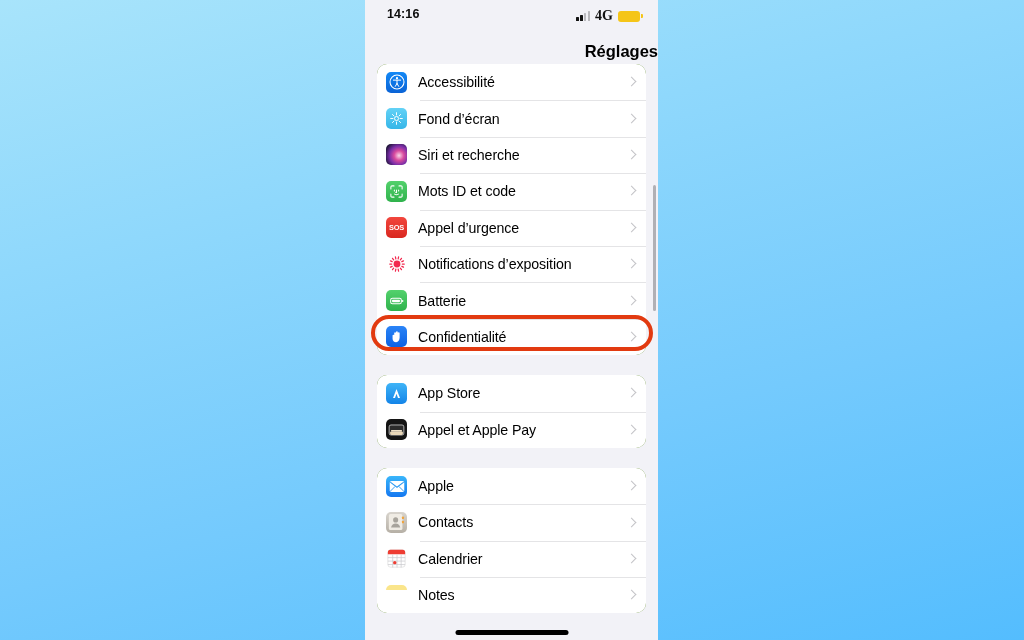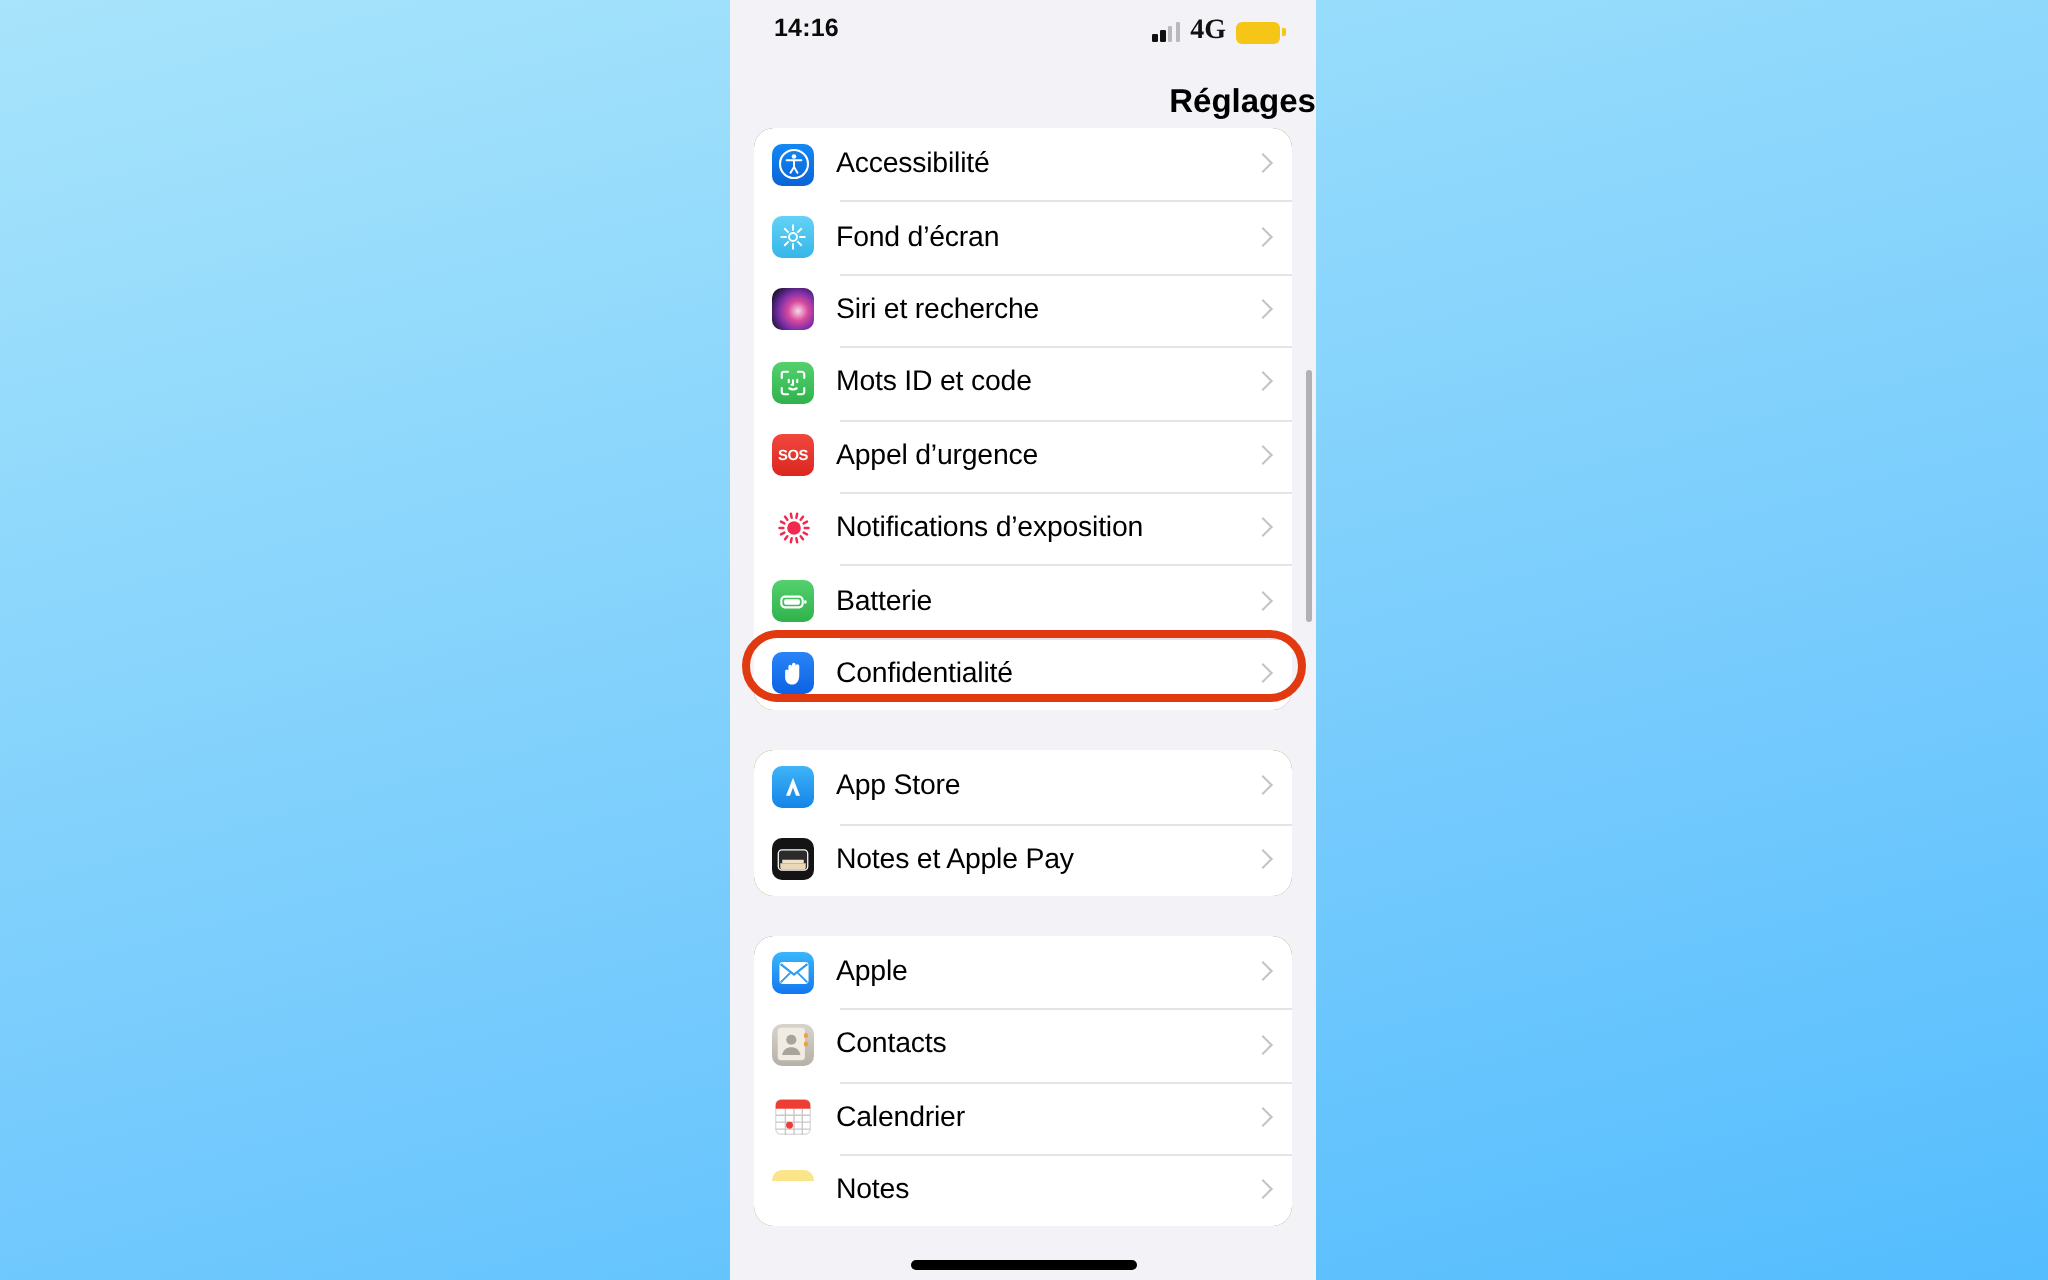--- a/index.html
+++ b/index.html
@@ -256,21 +256,21 @@
           <span class="chev"></span>
         </div>
         <div class="row">
           <span class="ic" style="background: rgb(20, 20, 20);">
             <svg width="17" height="14" viewBox="0 0 24 19">
               <rect x="1.6" y="2.4" width="20.8" height="14.2" rx="2.6" fill="#2b2b2b" stroke="#fff" stroke-width=".9"></rect>
               <path d="M3 11.8h18v2.6a2 2 0 0 1-2 2H5a2 2 0 0 1-2-2z" fill="#e9d7b8"></path>
               <path d="M4.4 9.4h15.2v2.4H4.4z" fill="#f0e2c8"></path>
             </svg>
           </span>
-          <span class="row-label">Notes et Apple Pay</span>
+          <span class="row-label">Appel et Apple Pay</span>
           <span class="chev"></span>
         </div>
       </div>
       <div class="gap"></div>
       <div class="card">
         <div class="row">
           <span class="ic" style="background: linear-gradient(rgb(57, 182, 251), rgb(20, 119, 240));">
             <svg width="16" height="13" viewBox="0 0 22 17">
               <rect x="1" y="1" width="20" height="15" rx="2.4" fill="#fff"></rect>
               <path d="M1.8 2.4 11 9.6l9.2-7.2" fill="none" stroke="#2f9bf3" stroke-width="1.5"></path>

